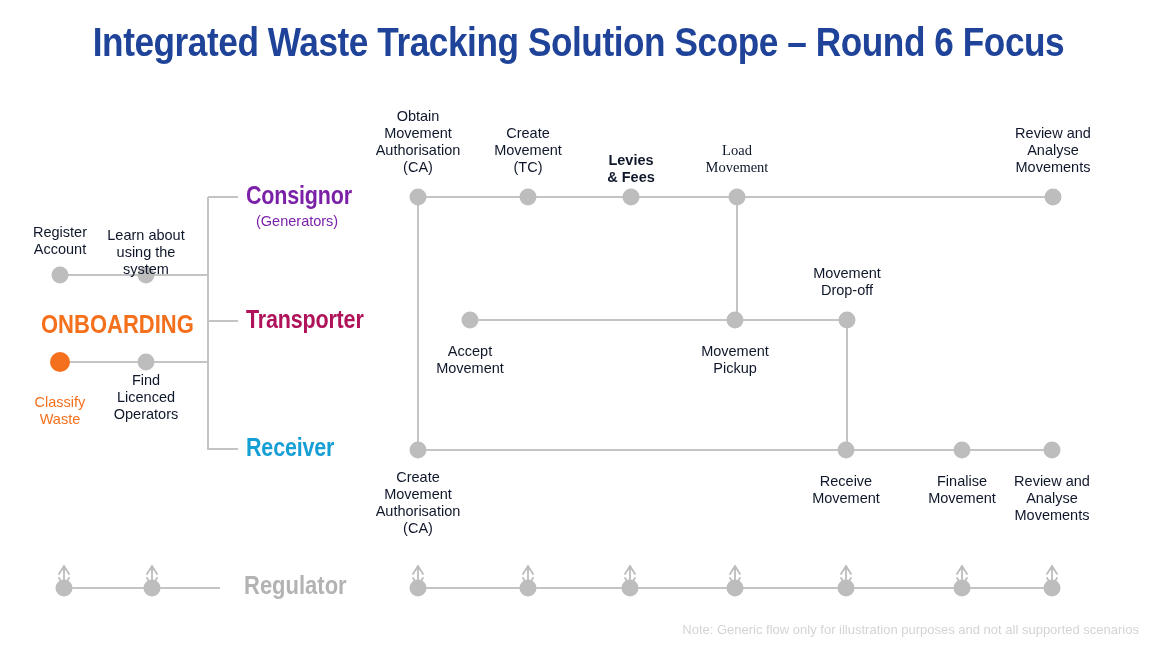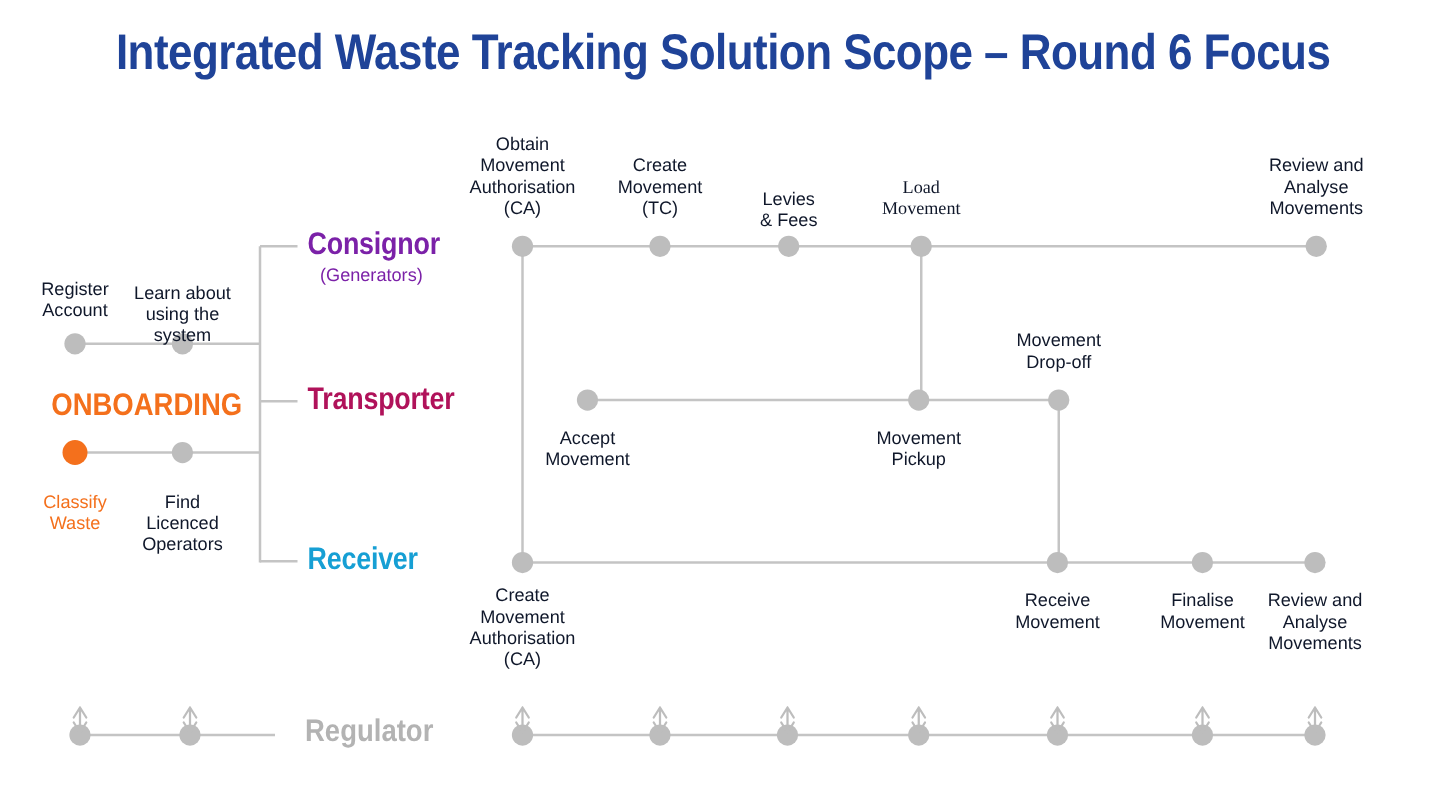--- a/index.html
+++ b/index.html
@@ -176,36 +176,36 @@
     </svg>
 
   <div id="labels">
       <div class="node-label" style="left: -30px; top: 224px; width: 180px;">Register
 Account</div>
       <div class="node-label" style="left: 56px; top: 207px; width: 180px; margin-top: 20px;">Learn about
 using the
 system</div>
       <div class="node-label orange" style="left: -30px; top: 394px; width: 180px;">Classify
 Waste</div>
-      <div class="node-label" style="left: 56px; top: 394px; width: 180px;">Find
+      <div class="node-label" style="left: 56px; top: 372px; width: 180px;">Find
 Licenced
 Operators</div>
       <div id="onboarding-label" style="left: 41px; top: 310px;">ONBOARDING</div>
       <div class="role-label" style="left: 246px; top: 181px; color: rgb(123, 33, 168);">Consignor</div>
       <div class="role-sub" style="left: 246px; top: 213px; color: rgb(123, 33, 168);">(Generators)</div>
       <div class="role-label" style="left: 246px; top: 305px; color: rgb(176, 18, 90);">Transporter</div>
       <div class="role-label" style="left: 246px; top: 433px; color: rgb(22, 159, 212);">Receiver</div>
       <div class="node-label" style="left: 328px; top: 108px; width: 180px;">Obtain
 Movement
 Authorisation
 (CA)</div>
       <div class="node-label" style="left: 438px; top: 125px; width: 180px;">Create
 Movement
 (TC)</div>
-      <div class="node-label" style="left: 541px; top: 152px; width: 180px;">Levies
+      <div class="node-label" style="left: 541px; top: 152px; width: 180px; font-weight: bold;">Levies
 &amp; Fees</div>
       <div class="node-label" style="left: 647px; top: 142px; width: 180px; font-family: Liberation Serif, serif;">Load
 Movement</div>
       <div class="node-label" style="left: 963px; top: 125px; width: 180px;">Review and
 Analyse
 Movements</div>
       <div class="node-label" style="left: 380px; top: 343px; width: 180px;">Accept
 Movement</div>
       <div class="node-label" style="left: 645px; top: 343px; width: 180px;">Movement
 Pickup</div>
@@ -218,13 +218,14 @@
       <div class="node-label" style="left: 756px; top: 473px; width: 180px;">Receive
 Movement</div>
       <div class="node-label" style="left: 872px; top: 473px; width: 180px;">Finalise
 Movement</div>
       <div class="node-label" style="left: 962px; top: 473px; width: 180px;">Review and
 Analyse
 Movements</div>
       <div id="regulator-label" style="left: 244px; top: 571px;">Regulator</div>
     </div>
 
+  <div id="note">Note: Generic flow only for illustration purposes and not all supported scenarios</div>
 </div>
 
 </body></html>

